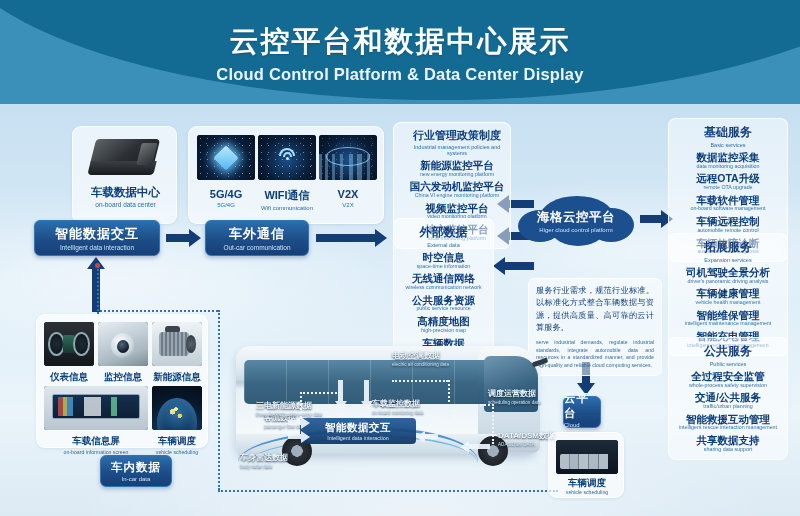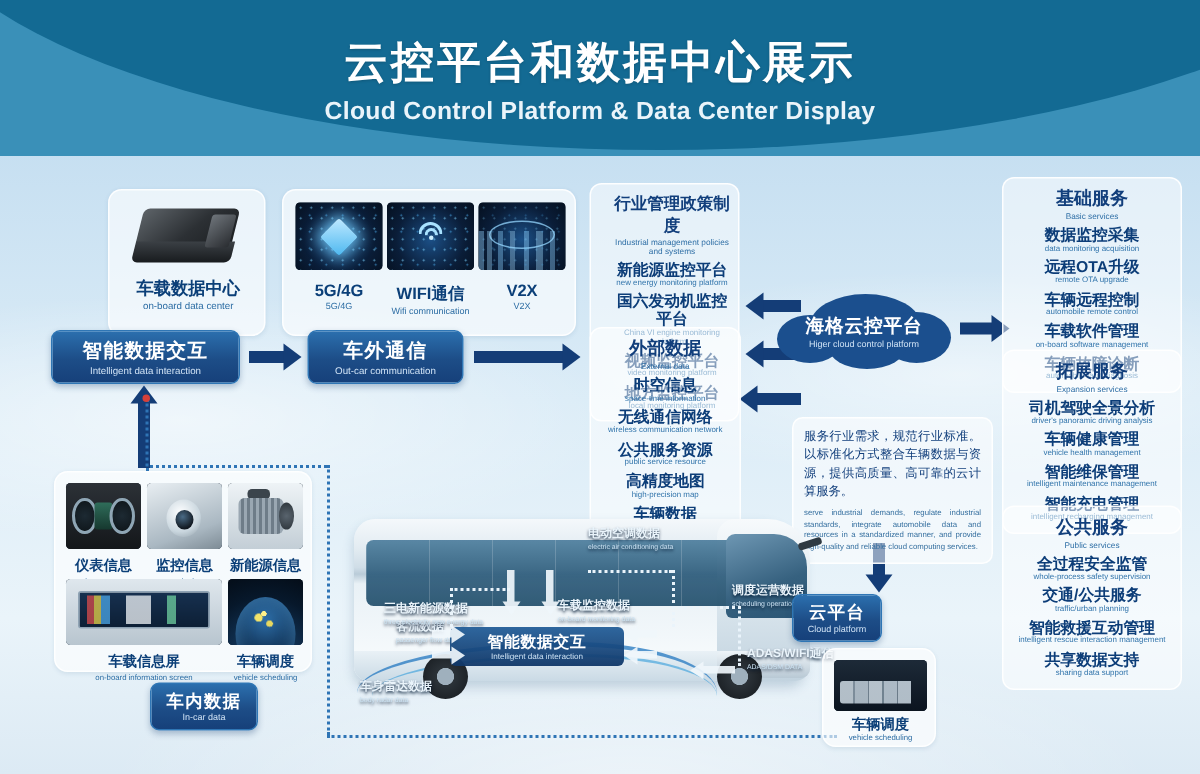--- a/index.html
+++ b/index.html
@@ -119,21 +119,21 @@
   .pill .t2 { color:#cfe2f5; margin-top:1px; }
   #btn-idi { left:34px; top:220px; width:126px; height:36px; }
   #btn-idi .t1 { font-size:13px; }
   #btn-idi .t2 { font-size:6.5px; }
   #btn-occ { left:205px; top:220px; width:104px; height:36px; }
   #btn-occ .t1 { font-size:13px; }
   #btn-occ .t2 { font-size:6.5px; }
   #btn-incar { left:100px; top:455px; width:72px; height:32px; }
   #btn-incar .t1 { font-size:11.5px; }
   #btn-incar .t2 { font-size:6px; }
-  #btn-cloudplat { left:528px; top:396px; width:60px; height:32px; }
+  #btn-cloudplat { left:563px; top:396px; width:38px; height:32px; }
   #btn-cloudplat .t1 { font-size:11.5px; }
   #btn-cloudplat .t2 { font-size:6px; }
 
   
   .arrow-r { position:absolute; height:8px; background:#143d77; }
   .arrow-r::after {
     content:""; position:absolute; right:-11px; top:-5px;
     border-left:12px solid #143d77; border-top:9px solid transparent; border-bottom:9px solid transparent;
   }
   #arr1 { left:166px; top:234px; width:24px; }
@@ -166,21 +166,21 @@
 
   
   .listcard { position:absolute; background:rgba(255,255,255,.50);
     border:1px solid rgba(255,255,255,.9); border-radius:8px; padding:5px 4px 6px; }
   .listcard .hdr-cn { color:#123f7c; font-weight:bold; font-size:11px; text-align:center; }
   .listcard .hdr-en { color:#2f6fa6; font-size:5.5px; text-align:center; margin-top:1px; }
   .litem { margin-top:3px; }
   .litem .cn { color:#0c3d78; font-weight:bold; font-size:10.5px; text-align:center; line-height:1.15; }
   .litem .en { color:#3174ab; font-size:5.3px; text-align:center; margin-top:.5px; line-height:1.1; }
 
-  #card-policy { left:393px; top:122px; width:100px;padding-left:14px; }
+  #card-policy { left:393px; top:122px; width:118px;padding-left:14px; }
   #card-extdata { left:393px; top:218px; width:101px; }
   #card-basic { left:668px; top:118px; width:120px; }
   #card-expansion { left:668px; top:233px; width:120px; }
   #card-public { left:668px; top:337px; width:120px; }
 
   
   #cloud-node { position:absolute; left:518px; top:196px; width:116px; height:56px; }
   #cloud-node .c { position:absolute; background:#1b4f8e; border-radius:50%; }
   #cloud-node .c1 { left:22px; top:0px;  width:74px; height:42px; }
   #cloud-node .c2 { left:0px;  top:14px; width:44px; height:32px; }
@@ -485,26 +485,26 @@
   <div class="hdr-en">Basic services</div>
   <div class="litem">
     <div class="cn">数据监控采集</div>
     <div class="en">data monitoring acquisition</div>
   </div>
   <div class="litem">
     <div class="cn">远程OTA升级</div>
     <div class="en">remote OTA upgrade</div>
   </div>
   <div class="litem">
+    <div class="cn">车载软件管理</div>
+    <div class="en">on-board software management</div>
+  </div>
+  <div class="litem">
     <div class="cn">车辆远程控制</div>
     <div class="en">automobile remote control</div>
-  </div>
-  <div class="litem">
-    <div class="cn">车载软件管理</div>
-    <div class="en">on-board software management</div>
   </div>
   <div class="litem">
     <div class="cn">车辆故障诊断</div>
     <div class="en">automobile fault diagnosis</div>
   </div>
 </div>
 
 <div class="listcard" id="card-expansion">
   <div class="hdr-cn" style="font-size:12px">拓展服务</div>
   <div class="hdr-en">Expansion services</div>
@@ -637,21 +637,21 @@
 </div>
 <div class="buslabel" id="bl-sched">
   <div class="cn">调度运营数据</div>
   <div class="en">scheduling operation data</div>
 </div>
 <div class="buslabel" id="bl-radar">
   <div class="cn">车身雷达数据</div>
   <div class="en">body radar data</div>
 </div>
 <div class="buslabel" id="bl-adas">
-  <div class="cn">ADAS/WIFI通信</div>
+  <div class="cn">DATA/DSM数据</div>
   <div class="en">ADAS/DSM DATA</div>
 </div>
 <div id="bl-idi">
   <div class="cn">智能数据交互</div>
   <div class="en">Intelligent data interaction</div>
 </div>
 
 <div class="wa right" style="left:288px; top:420px; width:14px;"></div>
 <div class="wa right" style="left:288px; top:434px; width:14px;"></div>
 <div class="wa left" style="left:424px; top:420px; width:14px;"></div>

